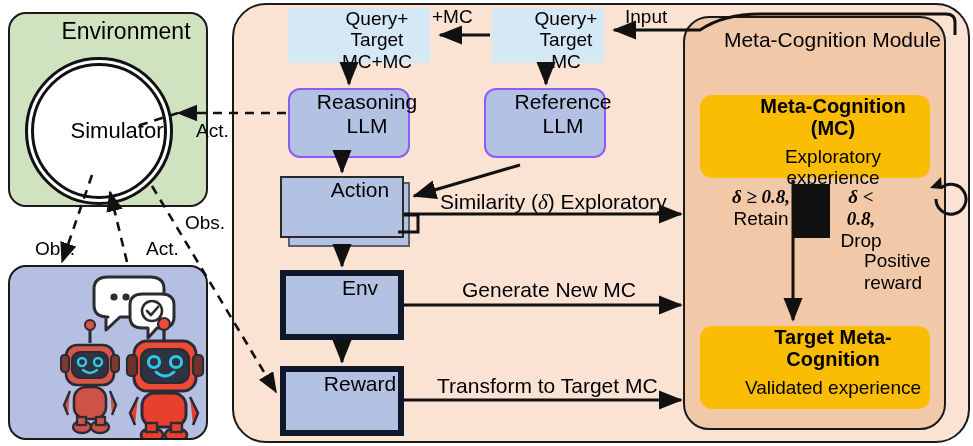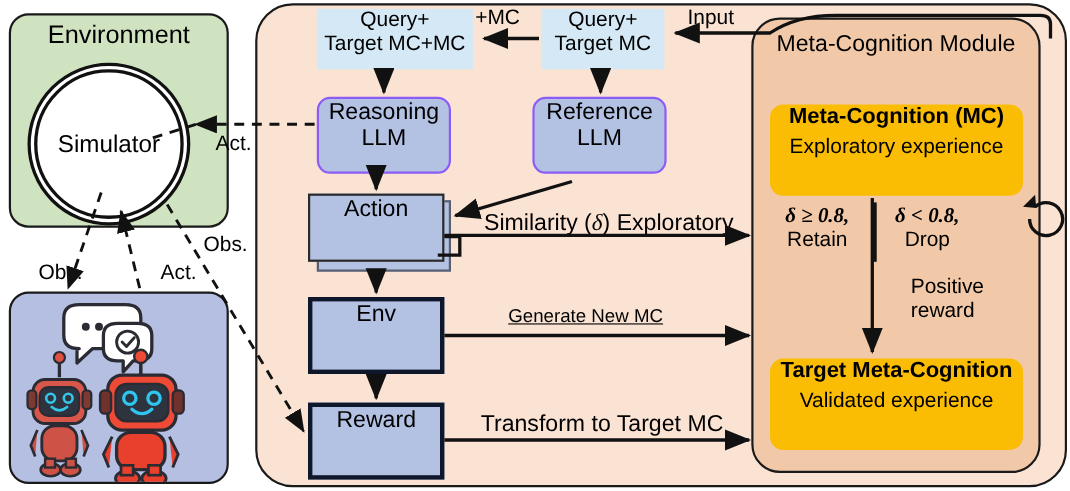--- a/index.html
+++ b/index.html
@@ -8,21 +8,21 @@
     background: #ffffff;
     font-family: "Liberation Sans", sans-serif;
   }
   #canvas {
     position: relative;
     width: 973px;
     height: 446px;
     background: #ffffff;
     overflow: hidden;
   }
-  .abs { position: absolute; }
+  .abs { position: absolute; padding-left: 36px; }
 
   
   .boxtext {
     display: flex;
     flex-direction: column;
     align-items: center;
     text-align: center;
     line-height: 1.12;
     color: #000;
   }
@@ -71,21 +71,21 @@
     width: 200px; height: 175px;
     background: #b5bfe2;
     border: 2px solid #1a1a1a;
     border-radius: 18px;
     overflow: hidden;
   }
 
   
   .flowbox {
     background: #b3c2e3;
-    border: 4px solid #0f172a;
+    border: 6px solid #0f172a;
     color: #000;
   }
   .llmbox { border-radius: 12px; border: 2px solid #8b5cf6; }
 
   #query-mc-box   { left: 288px; top: 8px;  width: 142px; height: 55px;
                     background: #d4e8f5; font-size: 19px; }
   #query-target-box { left: 492px; top: 8px; width: 112px; height: 55px;
                     background: #d4e8f5; font-size: 19px; }
 
   #reasoning-llm { left: 288px; top: 88px; width: 122px; height: 70px; font-size: 21px; }
@@ -140,21 +140,21 @@
 
   
   .elabel { color: #000; position: absolute; white-space: nowrap; }
   #label-plus-mc   { left: 432px; top: 6px;  font-size: 19px; }
   #label-input     { left: 625px; top: 6px;  font-size: 19px; }
   #label-act-top   { left: 196px; top: 120px; font-size: 19px; }
   #label-obs-mid   { left: 185px; top: 212px; font-size: 19px; }
   #label-obs-left  { left: 35px;  top: 238px; font-size: 19px; }
   #label-act-left  { left: 146px; top: 238px; font-size: 19px; }
   #label-similarity{ left: 440px; top: 190px; font-size: 21px; }
-  #label-generate  { left: 462px; top: 278px; font-size: 17px; text-decoration: underline; }
+  #label-generate  { left: 462px; top: 278px; font-size: 21px; }
   #label-transform { left: 437px; top: 374px; font-size: 21px; }
   .mathi { font-family: "Liberation Serif", serif; font-style: italic; }
 
   svg.overlay { position: absolute; left: 0; top: 0; width: 973px; height: 446px;
                 pointer-events: none; }
 </style>
 </head>
 <body>
 
 <div id="canvas">

